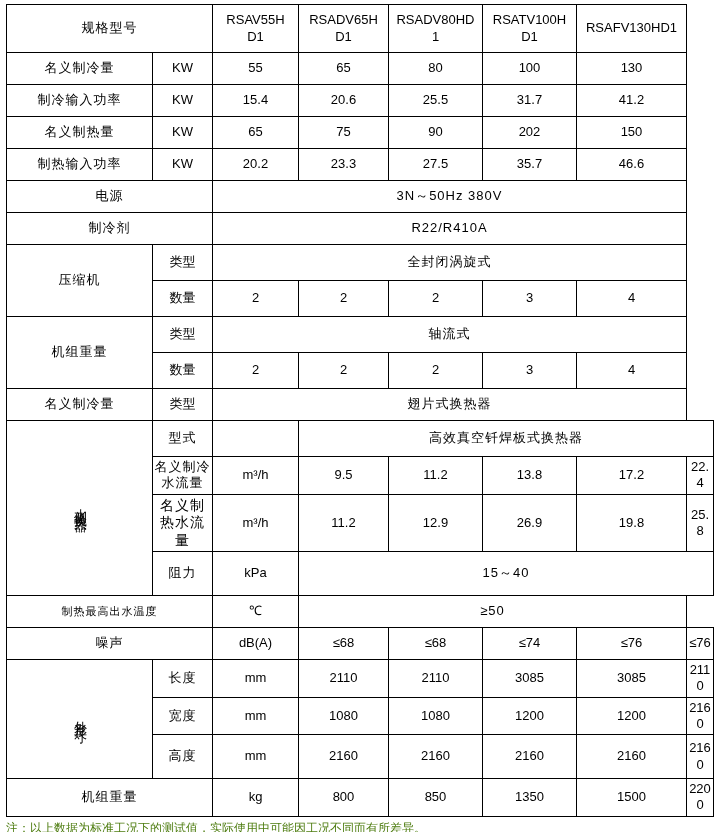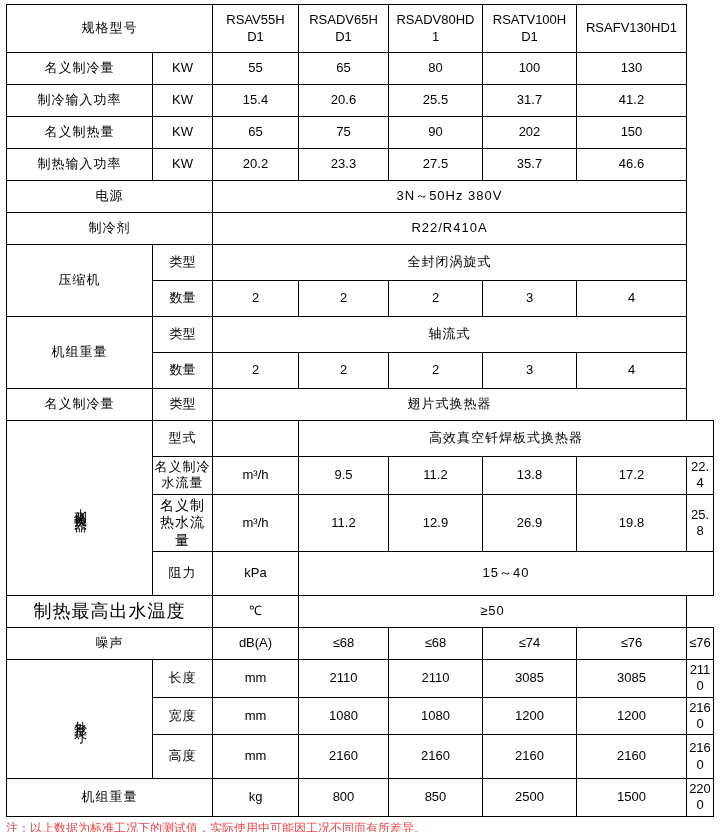--- a/index.html
+++ b/index.html
@@ -68,21 +68,21 @@
     font-size: 14px;
     letter-spacing: 1px;
   }
   .h-head { height: 48px; }
   .h-row { height: 32px; }
   .h-row-tall { height: 36px; }
   .h-row-xtall { height: 44px; padding-left: 11px; }
   .footnote {
     margin-top: 3px;
     font-size: 12px;
-    color: #ef4444;
+    color: #4d7c0f;
     white-space: nowrap;
     overflow: hidden;
     height: 12px;
   }
 </style>
 </head>
 <body>
 
 <div class="sheet">
   <table class="spec">
@@ -227,21 +227,21 @@
       <td class="val">19.8</td>
       <td class="val">25.8</td>
     </tr>
     <tr class="h-row-xtall">
       <td class="label">阻力</td>
       <td class="unit">kPa</td>
       <td class="span-wide" colspan="5">15～40</td>
     </tr>
 
     <tr class="h-row">
-      <td class="label" colspan="2" style="font-size:18px">制热最高出水温度</td>
+      <td class="label" colspan="2" style="font-size:11px">制热最高出水温度</td>
       <td class="unit">℃</td>
       <td class="span-wide" colspan="4">≥50</td>
     </tr>
 
     <tr class="h-row">
       <td class="label" colspan="2">噪声</td>
       <td class="unit">dB(A)</td>
       <td class="val">≤68</td>
       <td class="val">≤68</td>
       <td class="val">≤74</td>
@@ -278,21 +278,21 @@
       <td class="val">2160</td>
       <td class="val">2160</td>
       <td class="val">2160</td>
     </tr>
 
     <tr class="h-row">
       <td class="label" colspan="2">机组重量</td>
       <td class="unit">kg</td>
       <td class="val">800</td>
       <td class="val">850</td>
-      <td class="val">2500</td>
+      <td class="val">1350</td>
       <td class="val">1500</td>
       <td class="val">2200</td>
     </tr>
   </tbody>
     </table>
 
   <div class="footnote">注：以上数据为标准工况下的测试值，实际使用中可能因工况不同而有所差异。</div>
 </div>
 
 </body></html>

